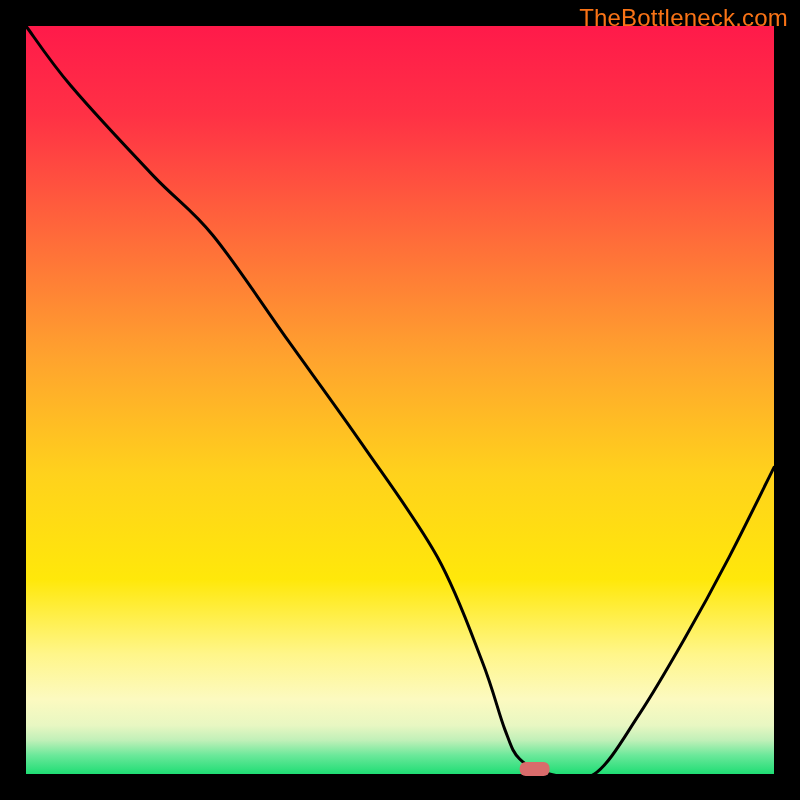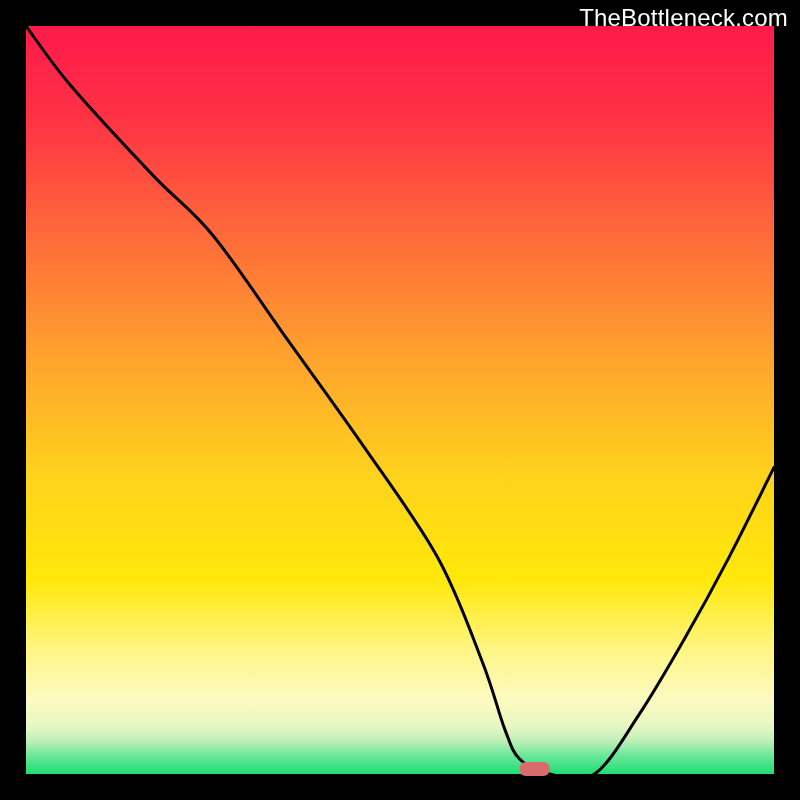--- a/index.html
+++ b/index.html
@@ -17,21 +17,21 @@
   }
   svg {
     display: block;
   }
   .watermark {
     position: absolute;
     top: 4px;
     right: 12px;
     font-family: Arial, Helvetica, sans-serif;
     font-size: 24px;
-    color: #ffffff;
+    color: #f97316;
     font-weight: 400;
     letter-spacing: 0.2px;
   }
 </style>
 </head>
 <body>
 
 <div class="container">
   <svg width="800" height="800" viewBox="0 0 800 800">
     <defs>

